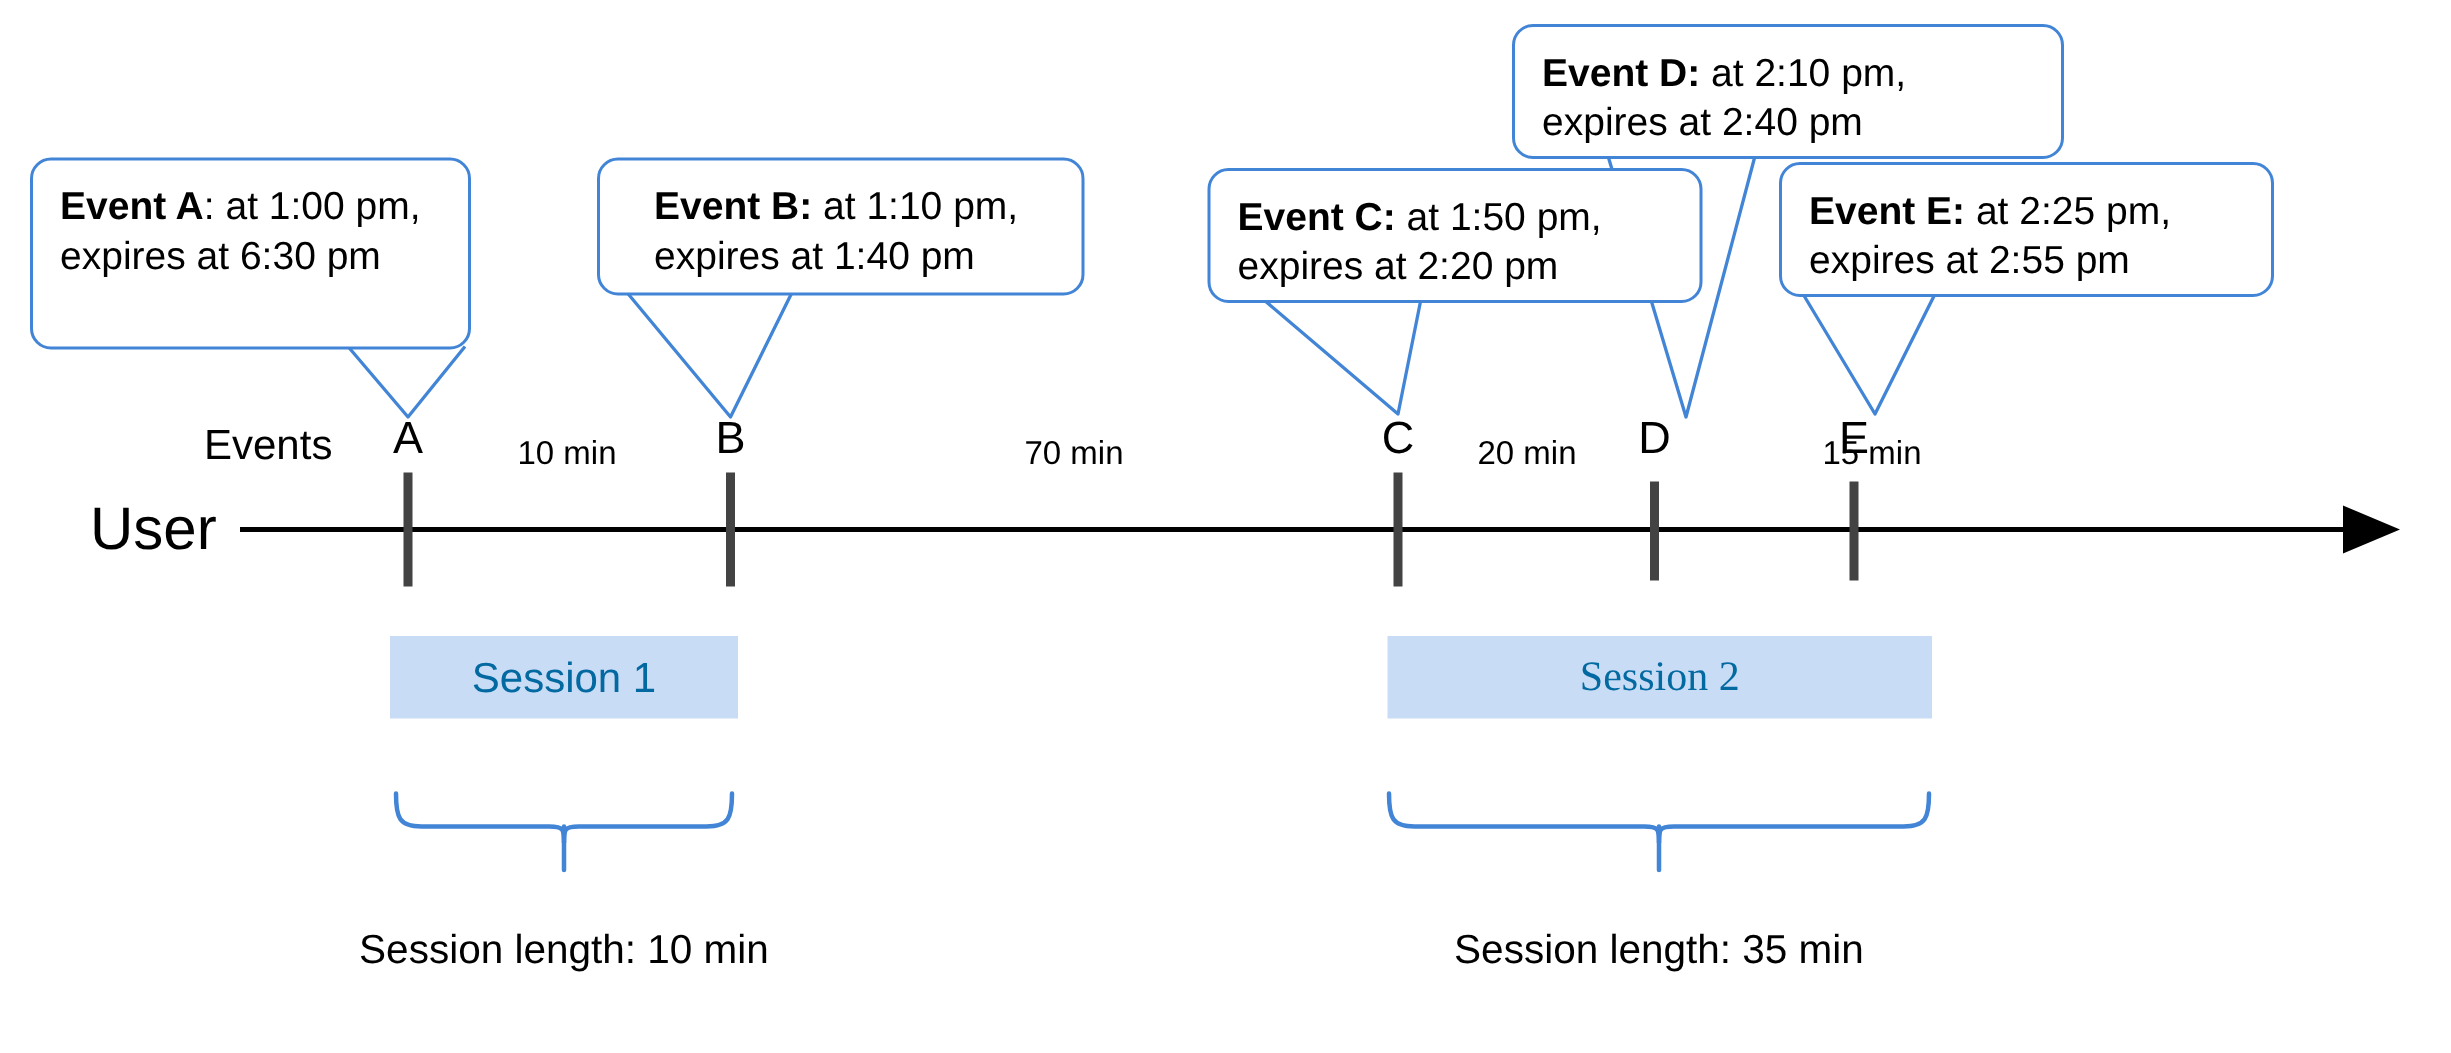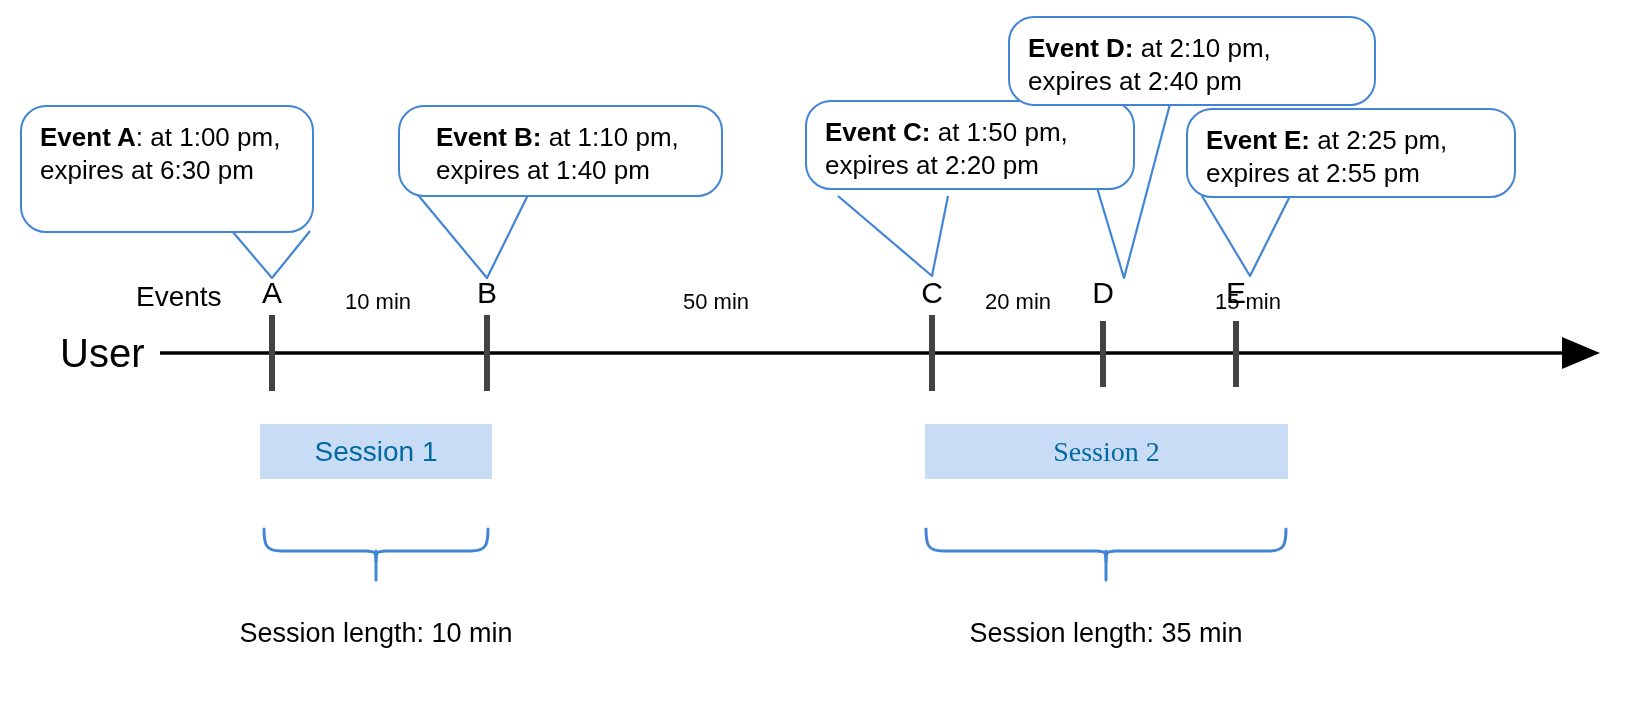--- a/index.html
+++ b/index.html
@@ -1,21 +1,21 @@
 <!DOCTYPE html>
 <html><head>
 <meta charset="utf-8">
 <style>
   html,body{margin:0;padding:0;background:#fff;}
   body{width:1634px;height:702px;position:relative;overflow:hidden;
        font-family:"Liberation Sans",sans-serif;color:#000;}
   #stage{position:absolute;left:0;top:0;width:1634px;height:702px;}
   svg.layer{position:absolute;left:0;top:0;width:1634px;height:702px;overflow:visible;}
   .callout{position:absolute;box-sizing:border-box;border:2.2px solid #4285d6;
-           border-radius:26px;background:#fff;padding:14px 16px 12px 18px;
+           border-radius:14px;background:#fff;padding:14px 16px 12px 18px;
            font-size:26px;line-height:1.28;color:#000;z-index:5;white-space:nowrap;}
   .callout b{font-weight:bold;}
   .tick{position:absolute;width:6px;background:#434343;z-index:3;}
   .evt-letter{position:absolute;font-size:30px;z-index:4;text-align:center;}
   .gap-label{position:absolute;font-size:22px;z-index:4;text-align:center;}
   .session-box{position:absolute;background:#c9dcf6;z-index:2;display:flex;
                align-items:center;justify-content:center;font-size:28px;color:#0369a1;}
   .caption{position:absolute;font-size:27px;z-index:4;text-align:center;}
   .lbl-user{position:absolute;font-size:40px;z-index:4;}
   .lbl-events{position:absolute;font-size:28px;z-index:4;}
@@ -28,21 +28,21 @@
   <div class="callout" style="left:20px;top:105px;width:294px;height:128px;">
     <div><b>Event A</b><span>:</span><span> at 1:00 pm,</span></div>
     <div>expires at 6:30 pm</div>
   </div>
 
   <div class="callout" style="left:398px;top:105px;width:325px;height:92px;padding-left:36px;">
     <div><b>Event B:</b><span> at 1:10 pm,</span></div>
     <div>expires at 1:40 pm</div>
   </div>
 
-  <div class="callout" style="left:805px;top:100px;width:330px;height:90px;">
+  <div class="callout" style="left:805px;top:112px;width:330px;height:90px;">
     <div><b>Event C:</b><span> at 1:50 pm,</span></div>
     <div>expires at 2:20 pm</div>
   </div>
 
   <div class="callout" style="left:1008px;top:16px;width:368px;height:90px;">
     <div><b>Event D:</b><span> at 2:10 pm,</span></div>
     <div>expires at 2:40 pm</div>
   </div>
 
   <div class="callout" style="left:1186px;top:108px;width:330px;height:90px;">
@@ -79,21 +79,21 @@
   <div class="tick" style="left:1100px;top:321px;height:66px;"></div>
   <div class="tick" style="left:1233px;top:321px;height:66px;"></div>
 
   <div class="evt-letter" style="left:252px;top:276px;width:40px;">A</div>
   <div class="evt-letter" style="left:467px;top:276px;width:40px;">B</div>
   <div class="evt-letter" style="left:912px;top:276px;width:40px;">C</div>
   <div class="evt-letter" style="left:1083px;top:276px;width:40px;">D</div>
   <div class="evt-letter" style="left:1216px;top:276px;width:40px;">E</div>
 
   <div class="gap-label" style="left:323px;top:289px;width:110px;">10 min</div>
-  <div class="gap-label" style="left:661px;top:289px;width:110px;">50 min</div>
+  <div class="gap-label" style="left:661px;top:289px;width:110px;">70 min</div>
   <div class="gap-label" style="left:963px;top:289px;width:110px;">20 min</div>
   <div class="gap-label" style="left:1187px;top:289px;width:94px;text-align:right;">15 min</div>
 
   <div class="session-box" style="left:260px;top:424px;width:232px;height:55px;">Session 1</div>
   <div class="session-box" style="left:925px;top:424px;width:363px;height:55px;font-family:Liberation Serif, serif;">Session 2</div>
 
   <div class="caption" style="left:196px;top:618px;width:360px;">Session length: 10 min</div>
   <div class="caption" style="left:926px;top:618px;width:360px;">Session length: 35 min</div>
 
 </div>

